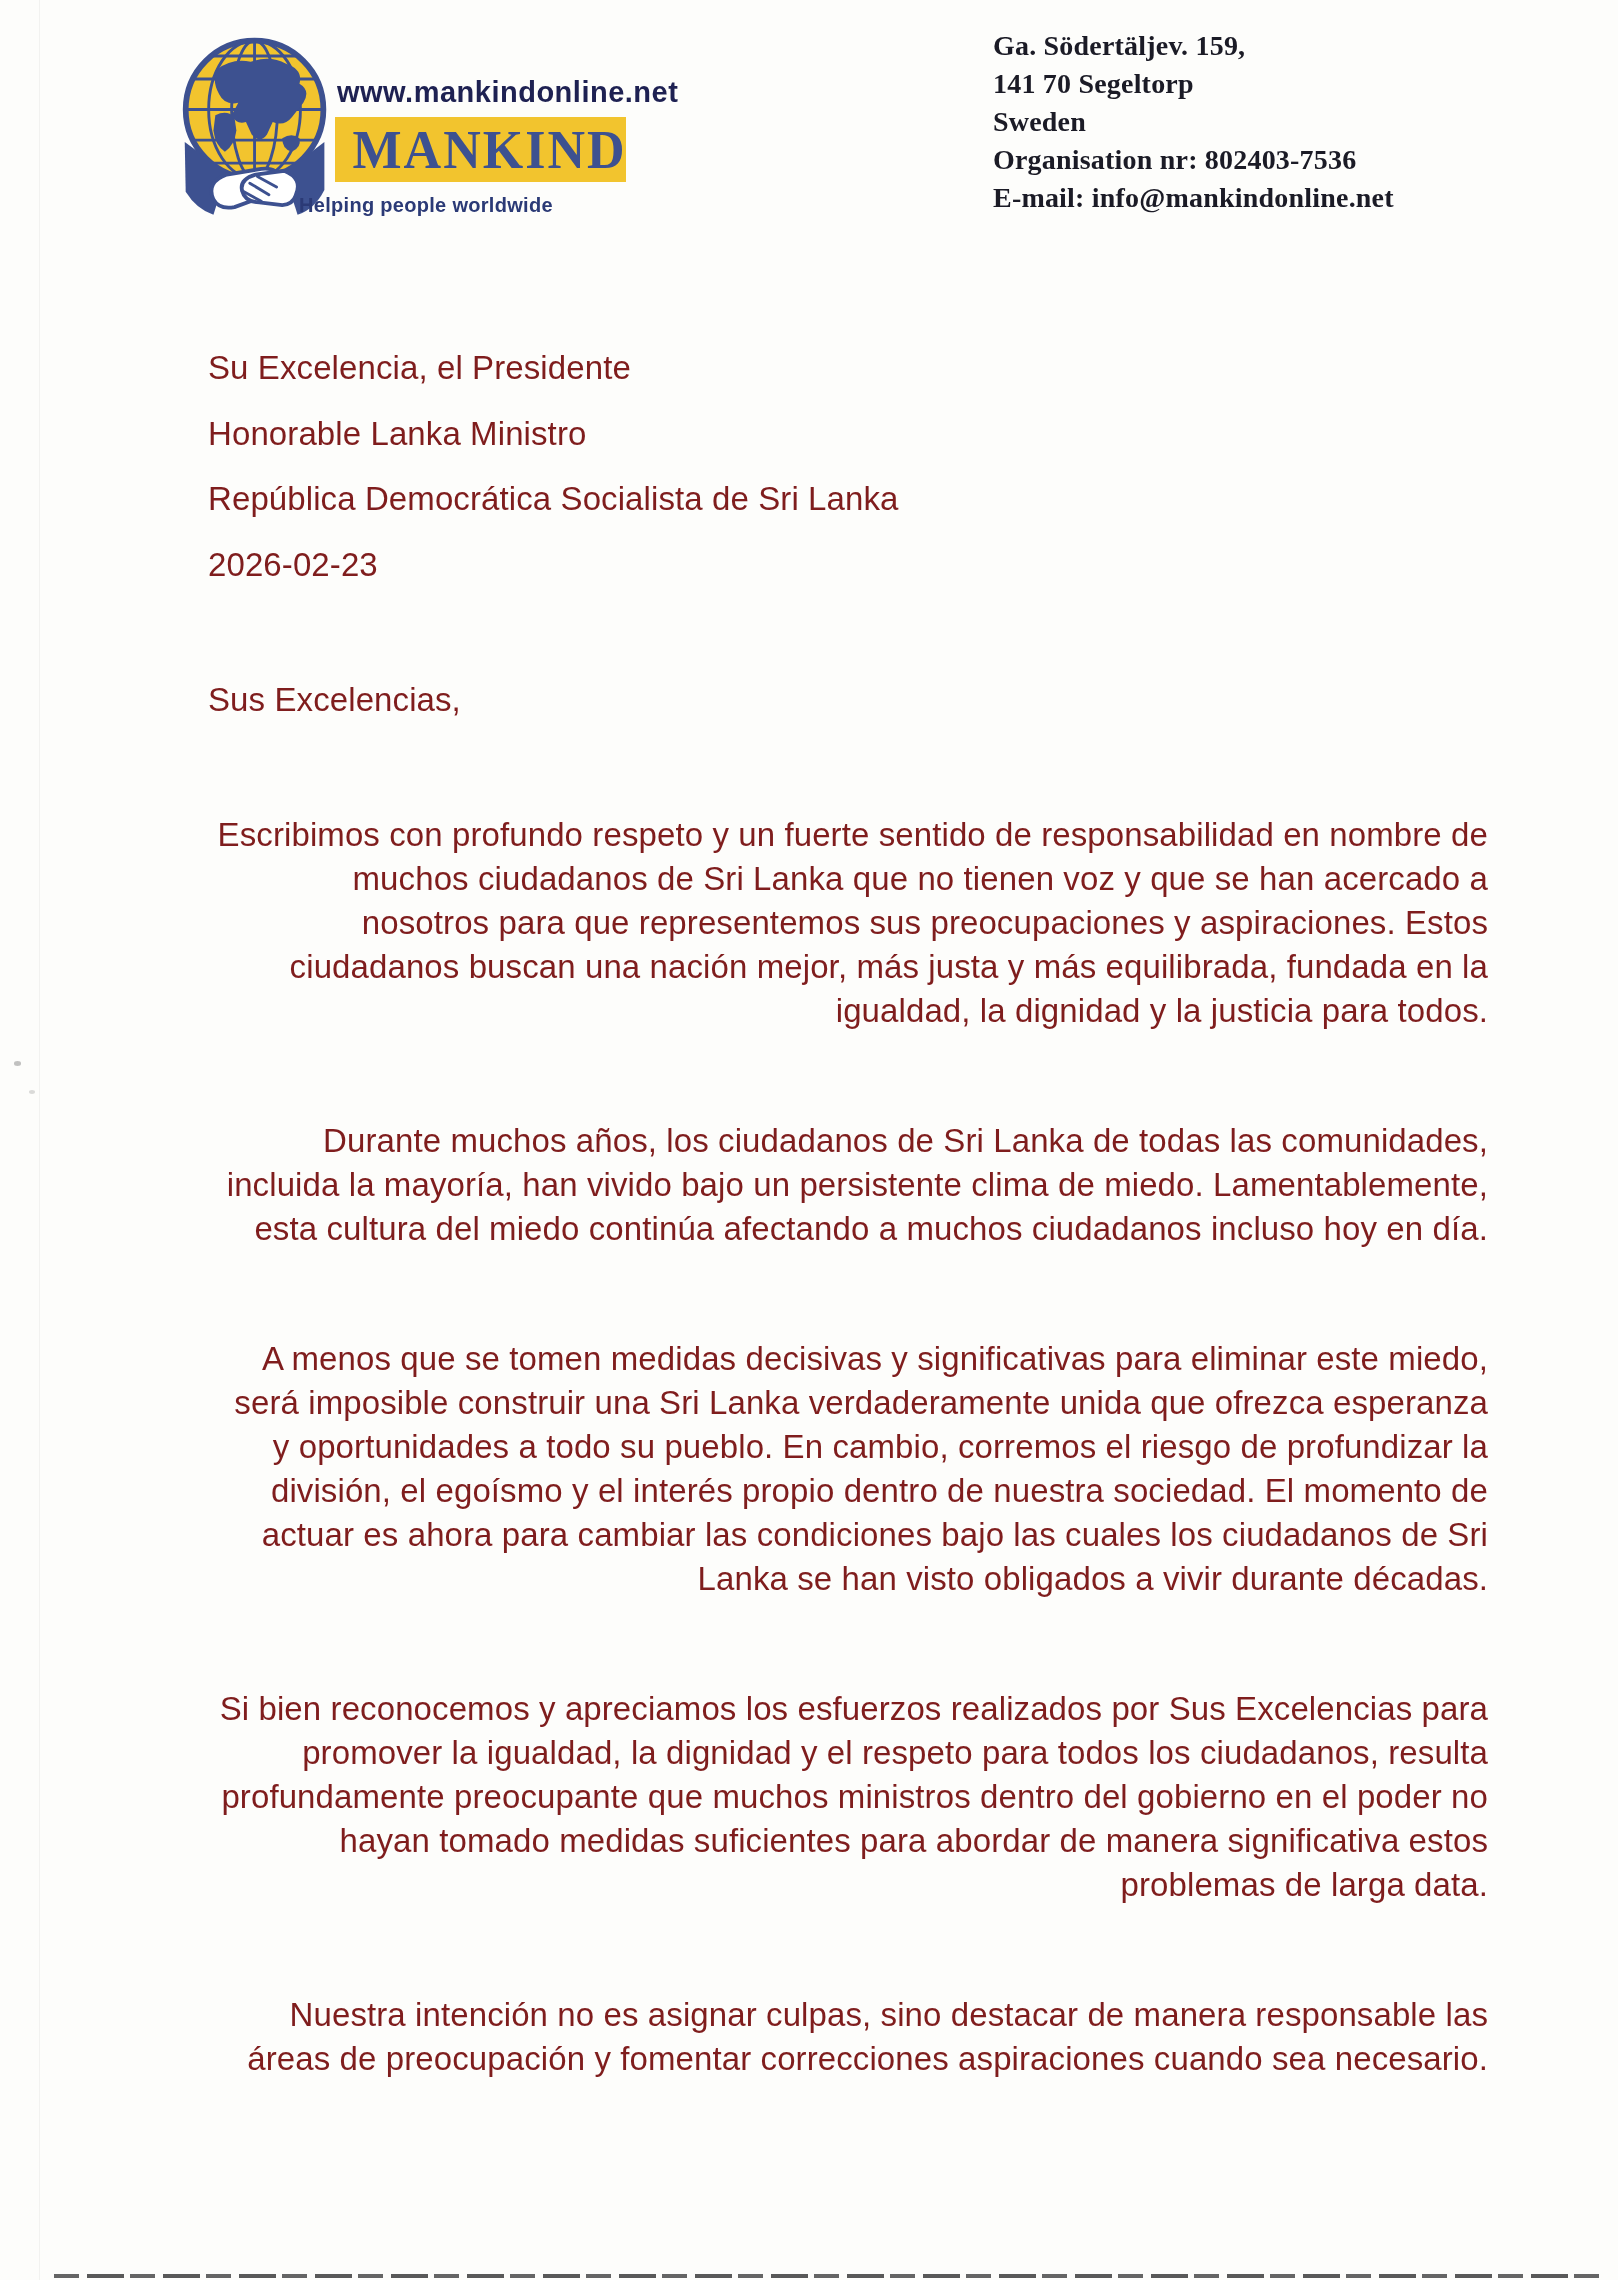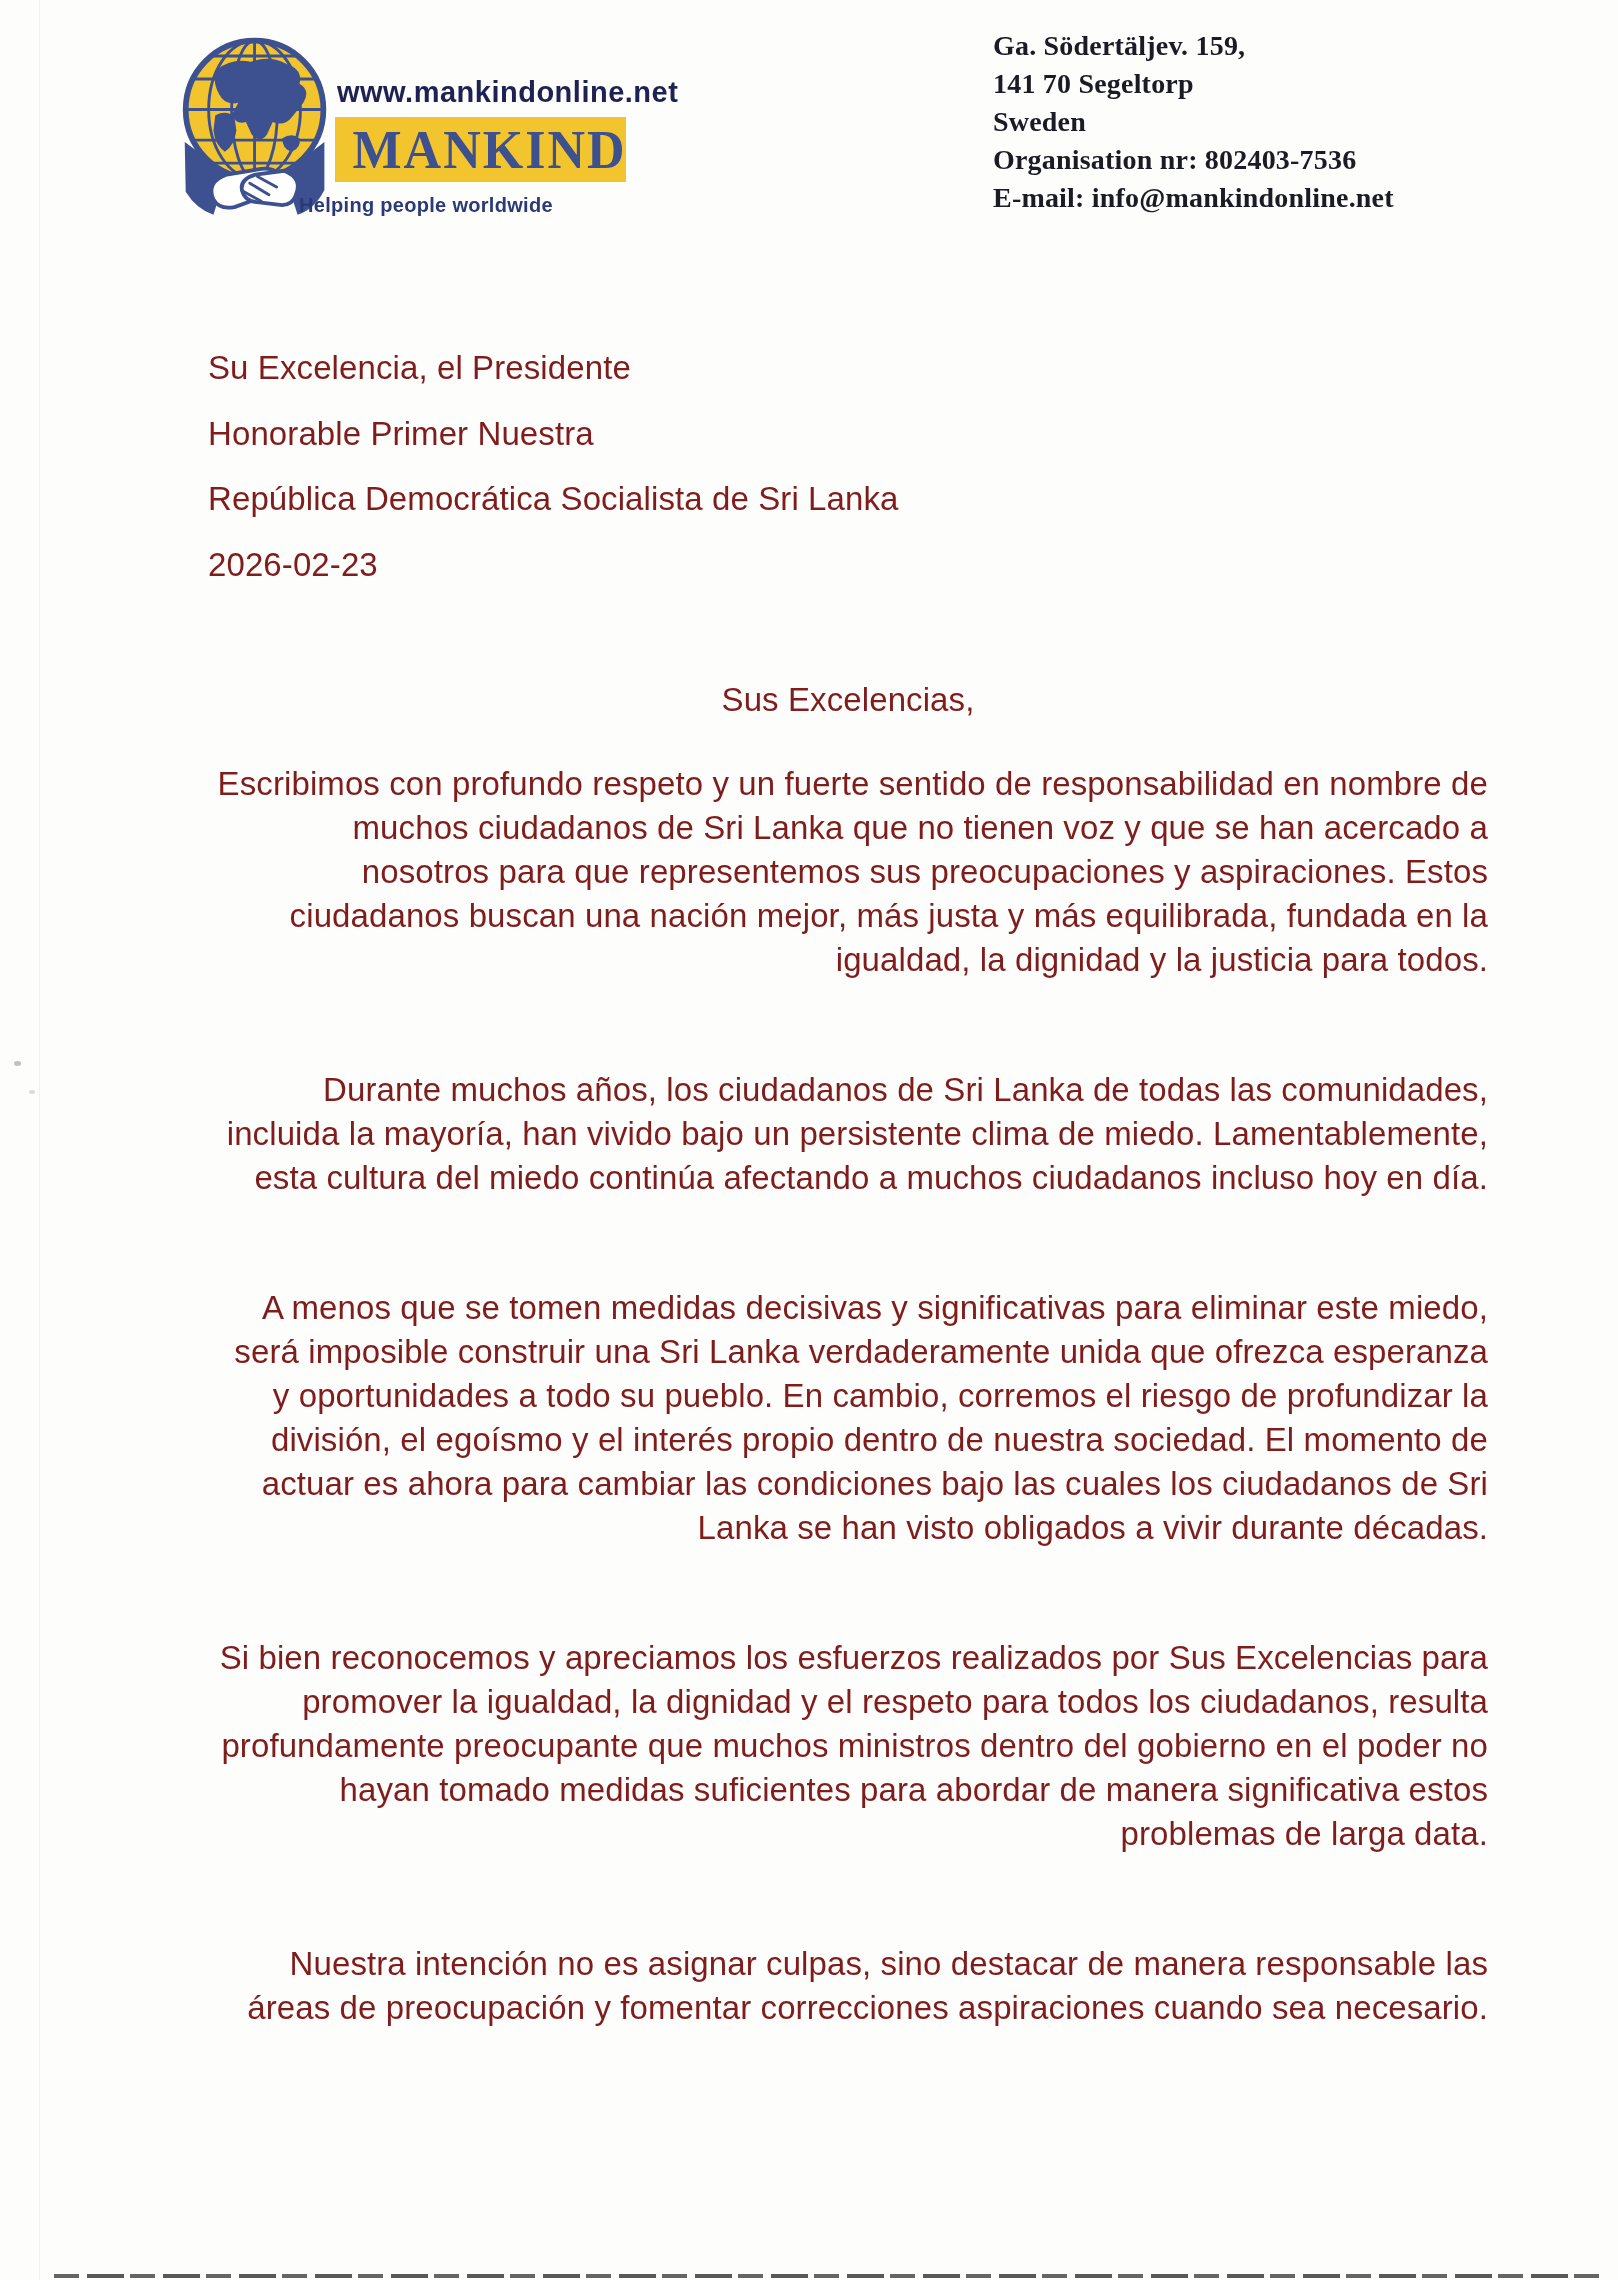--- a/index.html
+++ b/index.html
@@ -68,21 +68,21 @@
 
   
   .letter-body {
     position:absolute; left:208px; top:346px; width:1280px;
     font-size:33px; line-height:44px;
     color:#7f1d1d;
     letter-spacing:0.1px;
   }
   .recipient-line { margin:0 0 21.5px 0; }
   .date-line      { margin:0 0 91px 0; }
-  .salutation     { margin:0 0 40px 0;text-align:center; }
+  .salutation     { margin:0 0 91px 0; }
   .para           { margin:0 0 86px 8px; text-align:right; }
   .para:last-child{ margin-bottom:0; }
 </style>
 </head>
 <body>
 
 <div id="page">
 
   <div class="scan-fold"></div>
   <div class="scan-speck-1"></div>
@@ -139,21 +139,21 @@
     <div class="contact-line">Ga. Södertäljev. 159,</div>
     <div class="contact-line">141 70 Segeltorp</div>
     <div class="contact-line">Sweden</div>
     <div class="contact-line">Organisation nr: 802403-7536</div>
     <div class="contact-line">E-mail: info@mankindonline.net</div>
   </div>
 
   <div class="letter-body">
 
     <p class="recipient-line">Su Excelencia, el Presidente</p>
-    <p class="recipient-line">Honorable Primer Nuestra</p>
+    <p class="recipient-line">Honorable Lanka Ministro</p>
     <p class="recipient-line">República Democrática Socialista de Sri Lanka</p>
 
     <p class="recipient-line date-line">2026-02-23</p>
 
     <p class="salutation">Sus Excelencias,</p>
 
     <p class="para">Escribimos con profundo respeto y un fuerte sentido de responsabilidad en nombre de muchos ciudadanos de Sri Lanka que no tienen voz y que se han acercado a nosotros para que representemos sus preocupaciones y aspiraciones. Estos ciudadanos buscan una nación mejor, más justa y más equilibrada, fundada en la igualdad, la dignidad y la justicia para todos.</p>
     <p class="para">Durante muchos años, los ciudadanos de Sri Lanka de todas las comunidades, incluida la mayoría, han vivido bajo un persistente clima de miedo. Lamentablemente, esta cultura del miedo continúa afectando a muchos ciudadanos incluso hoy en día.</p>
     <p class="para">A menos que se tomen medidas decisivas y significativas para eliminar este miedo, será imposible construir una Sri Lanka verdaderamente unida que ofrezca esperanza y oportunidades a todo su pueblo. En cambio, corremos el riesgo de profundizar la división, el egoísmo y el interés propio dentro de nuestra sociedad. El momento de actuar es ahora para cambiar las condiciones bajo las cuales los ciudadanos de Sri Lanka se han visto obligados a vivir durante décadas.</p>
     <p class="para">Si bien reconocemos y apreciamos los esfuerzos realizados por Sus Excelencias para promover la igualdad, la dignidad y el respeto para todos los ciudadanos, resulta profundamente preocupante que muchos ministros dentro del gobierno en el poder no hayan tomado medidas suficientes para abordar de manera significativa estos problemas de larga data.</p>

